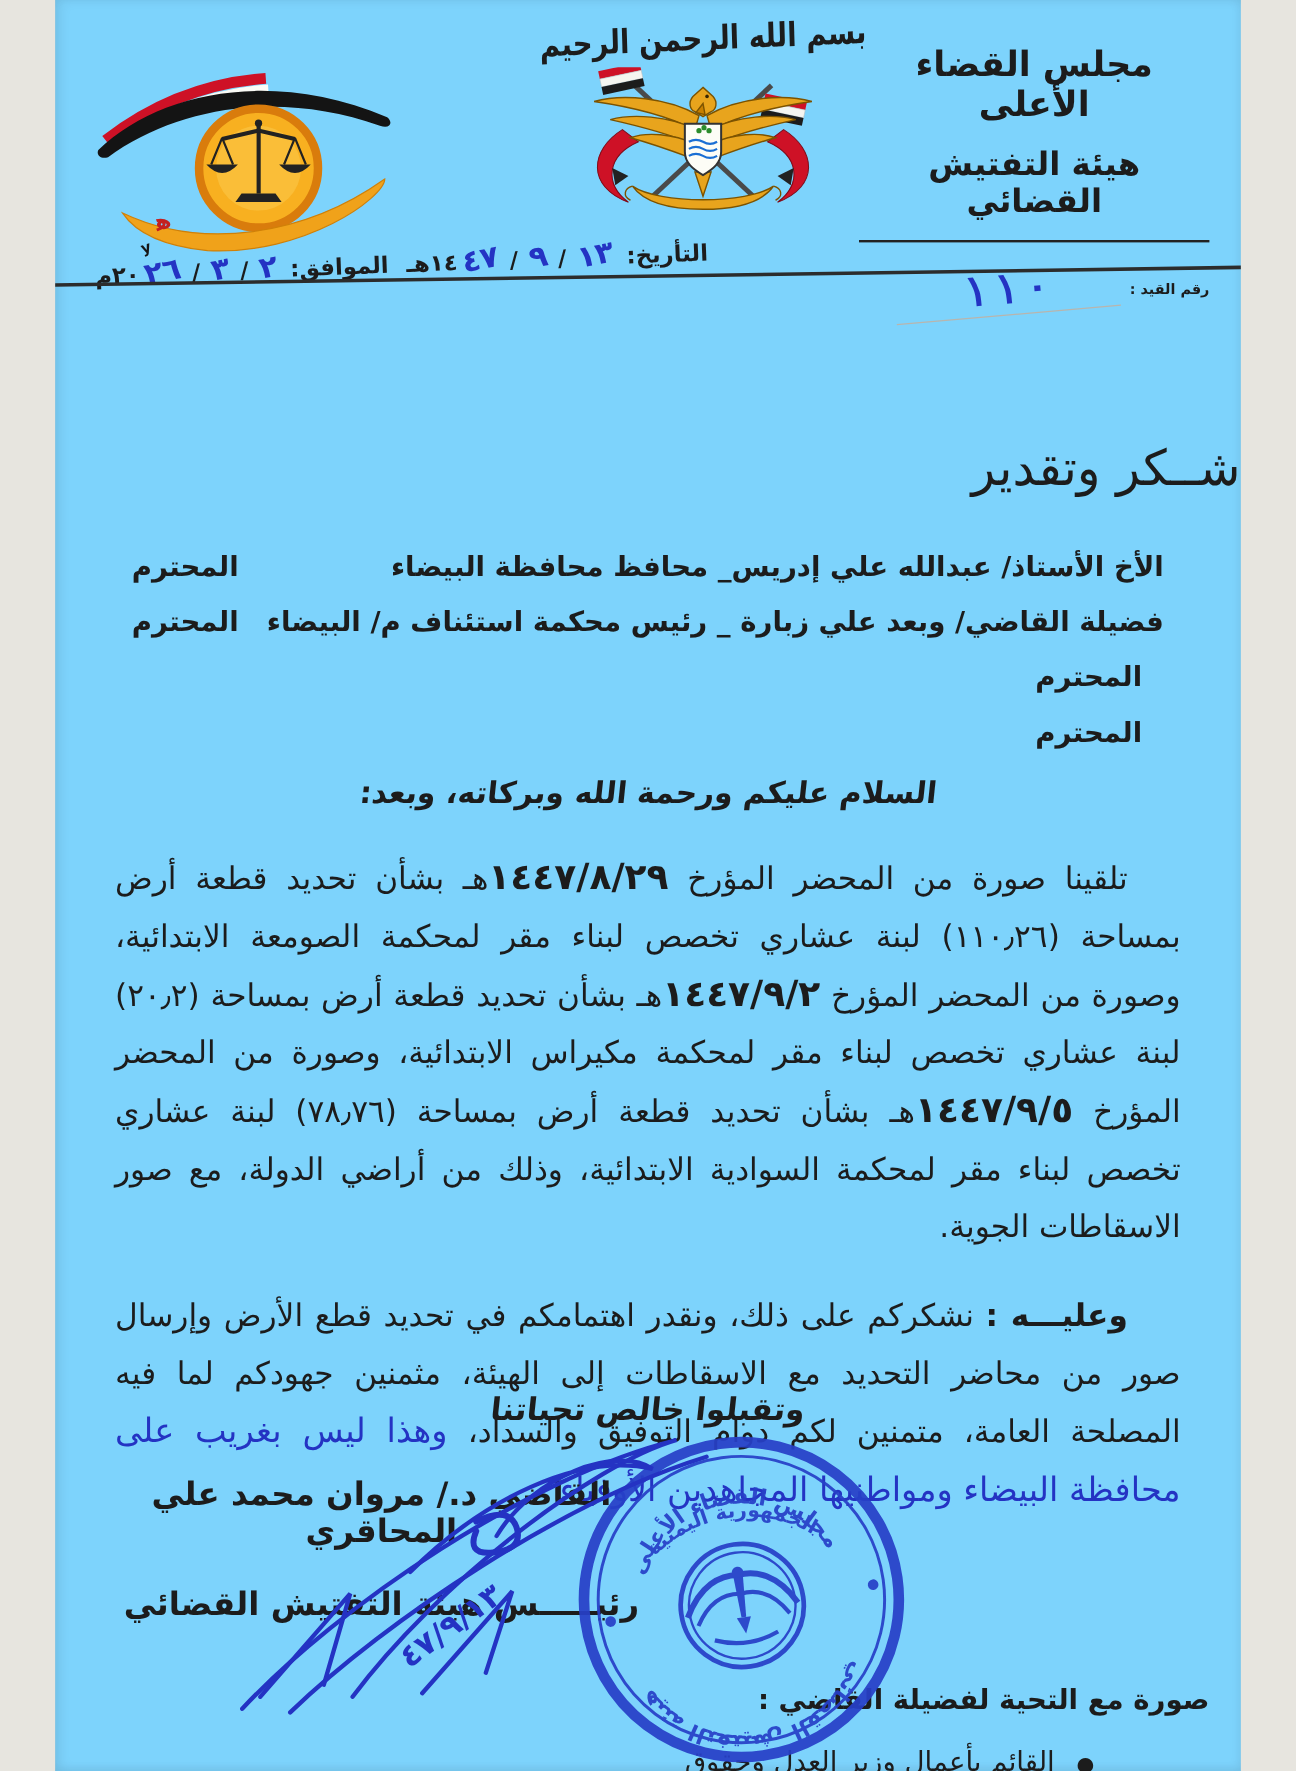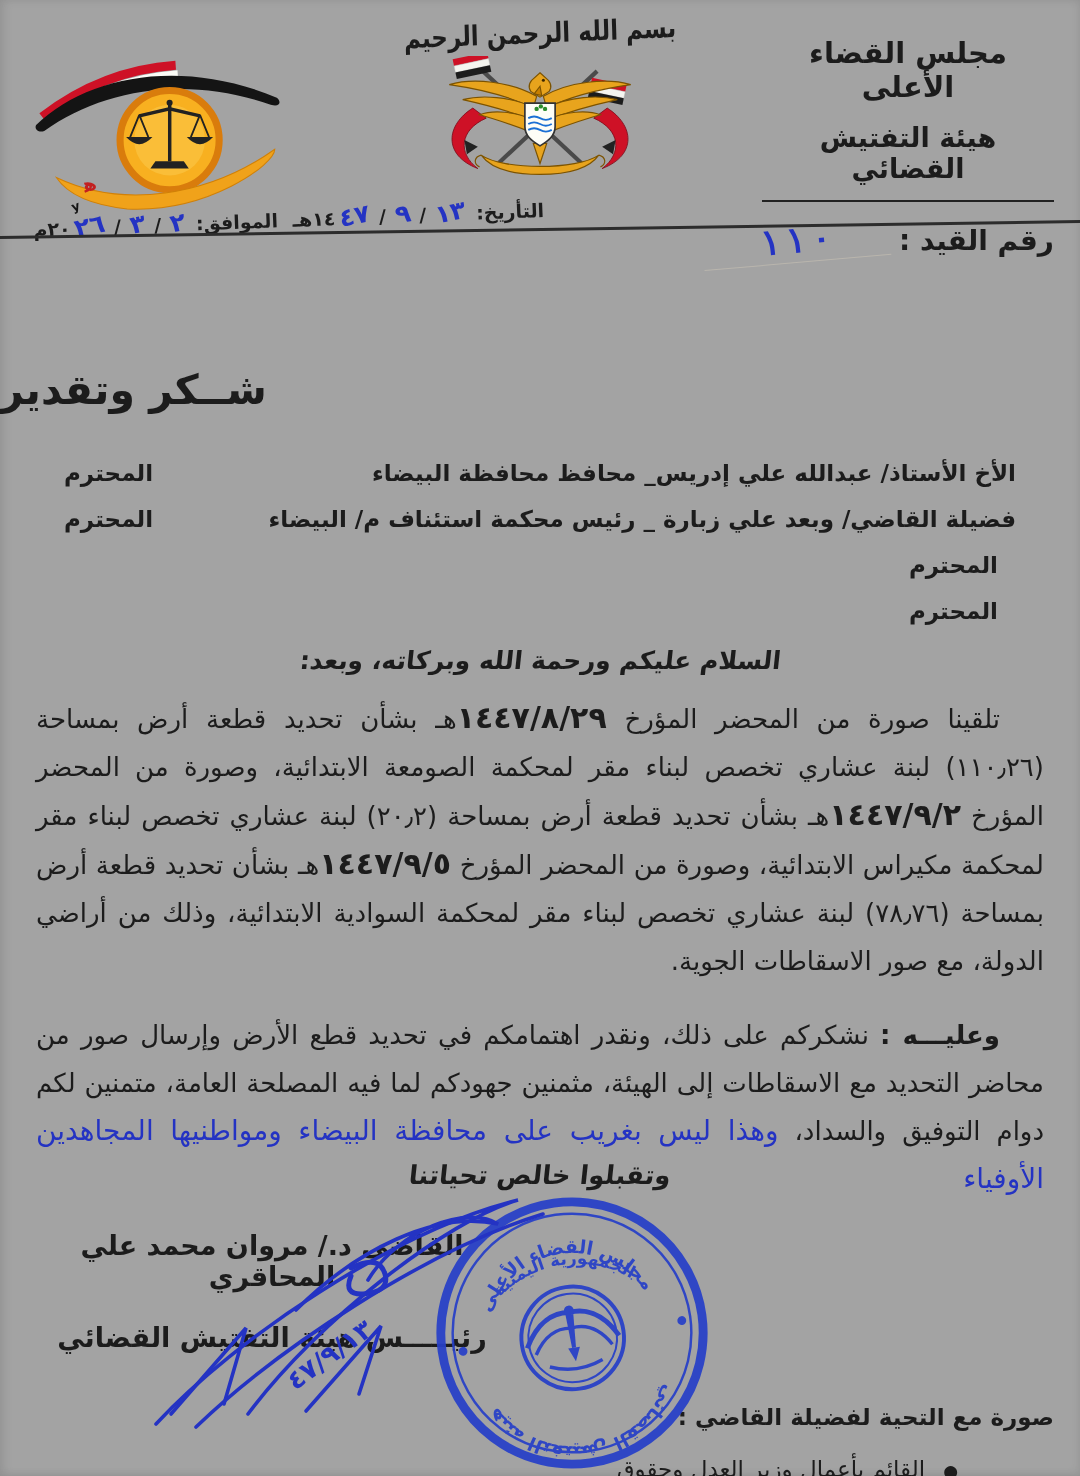--- a/index.html
+++ b/index.html
@@ -1,55 +1,55 @@
 <!DOCTYPE html>
 <html lang="ar" dir="rtl"><head>
 <meta charset="utf-8">
 <style>
   html,body{margin:0;padding:0;background:#e7e5df;}
   .page{
-    position:relative;width:1080px;height:1476px;margin:0 auto;
-    background:#a3a3a3;overflow:hidden;color:#1c1c1c;
+    position:relative;width:988px;height:1476px;margin:0 auto;
+    background:#7dd3fc;overflow:hidden;color:#1c1c1c;
     font-family:"DejaVu Sans",sans-serif;
     box-shadow:inset 4px 0 10px rgba(0,0,0,.08), inset -2px -2px 8px rgba(0,0,0,.05);
   }
   
   .org-block{position:absolute;top:36px;right:26px;width:292px;text-align:center;}
   .org-line1{font-size:29px;font-weight:900;letter-spacing:0;}
   .org-line2{font-size:27px;font-weight:900;margin-top:18px;padding-bottom:16px;border-bottom:2.5px solid #222;}
   .record-row{margin-top:16px;display:flex;align-items:center;justify-content:flex-start;gap:28px;direction:rtl;}
-  .record-label{font-size:28px;font-weight:bold;white-space:nowrap;}
+  .record-label{font-size:12px;font-weight:bold;white-space:nowrap;}
   .record-value{
     display:inline-block;min-width:150px;text-align:center;border-bottom:1px solid #b9b5ad;
     color:#2433c3;font-size:38px;letter-spacing:8px;transform:rotate(-5deg) scaleX(1.25);transform-origin:center;
   }
   .basmala{position:absolute;top:20px;left:400px;width:280px;text-align:center;
     font-size:23px;font-weight:900;transform:scaleY(1.2) rotate(-2deg);}
   .emblem{position:absolute;top:56px;left:426px;}
   .eye-logo{position:absolute;top:44px;left:26px;}
   .date-row{
     position:absolute;top:194px;left:4px;width:540px;direction:rtl;white-space:nowrap;
     font-size:19px;font-weight:bold;transform:rotate(-2.2deg);transform-origin:right center;
   }
   .date-row .sep{margin:0 5px;font-weight:bold;}
   .hw{color:#2433c3;}
   .date-row .hw{display:inline-block;font-size:25px;transform:rotate(-9deg);margin:0 4px;}
   .top-rule{position:absolute;top:228px;left:-6px;width:1092px;border-top:3px solid #2c2c2c;transform:rotate(-0.85deg);}
   
-  .title{position:absolute;top:366px;left:0;right:0;text-align:left;font-size:41px;font-weight:700;margin:0;}
+  .title{position:absolute;top:366px;left:0;right:0;text-align:right;font-size:41px;font-weight:400;margin:0;}
   .recipients{position:absolute;top:456px;right:64px;left:64px;}
   .recipient-row{display:flex;direction:rtl;justify-content:space-between;align-items:baseline;
     font-size:23px;font-weight:bold;line-height:34px;margin-bottom:12px;}
   .recipient-name{text-align:left;}
   .recipient-honorific{text-align:center;flex:0 0 auto;margin-right:18px;}
   .script{transform:skewX(-6deg);display:inline-block;}
   .salutation{position:absolute;top:646px;left:0;right:0;text-align:center;font-size:25px;font-weight:600;}
   .body-text{position:absolute;top:694px;right:36px;left:36px;direction:rtl;
     font-size:26px;line-height:48px;text-align:justify;}
-  .body-text p{margin:0;text-indent:44px;}
+  .body-text p{margin:14px;text-indent:44px;}
   .body-text p.p2{margin-top:26px;}
   .num{font-size:30px;font-weight:bold;}
   .lead{font-weight:900;}
   .hw-flow{color:#2433c3;font-size:28px;}
   .closing{position:absolute;top:1160px;left:0;right:0;text-align:center;font-size:26px;font-weight:600;}
   
   .sig-block{position:absolute;top:1230px;left:34px;width:476px;text-align:center;z-index:2;}
   .sig-name{font-size:27px;font-weight:900;}
   .sig-title{font-size:27px;font-weight:900;margin-top:30px;}
   .sig-scribble{position:absolute;left:96px;top:1188px;z-index:6;}

